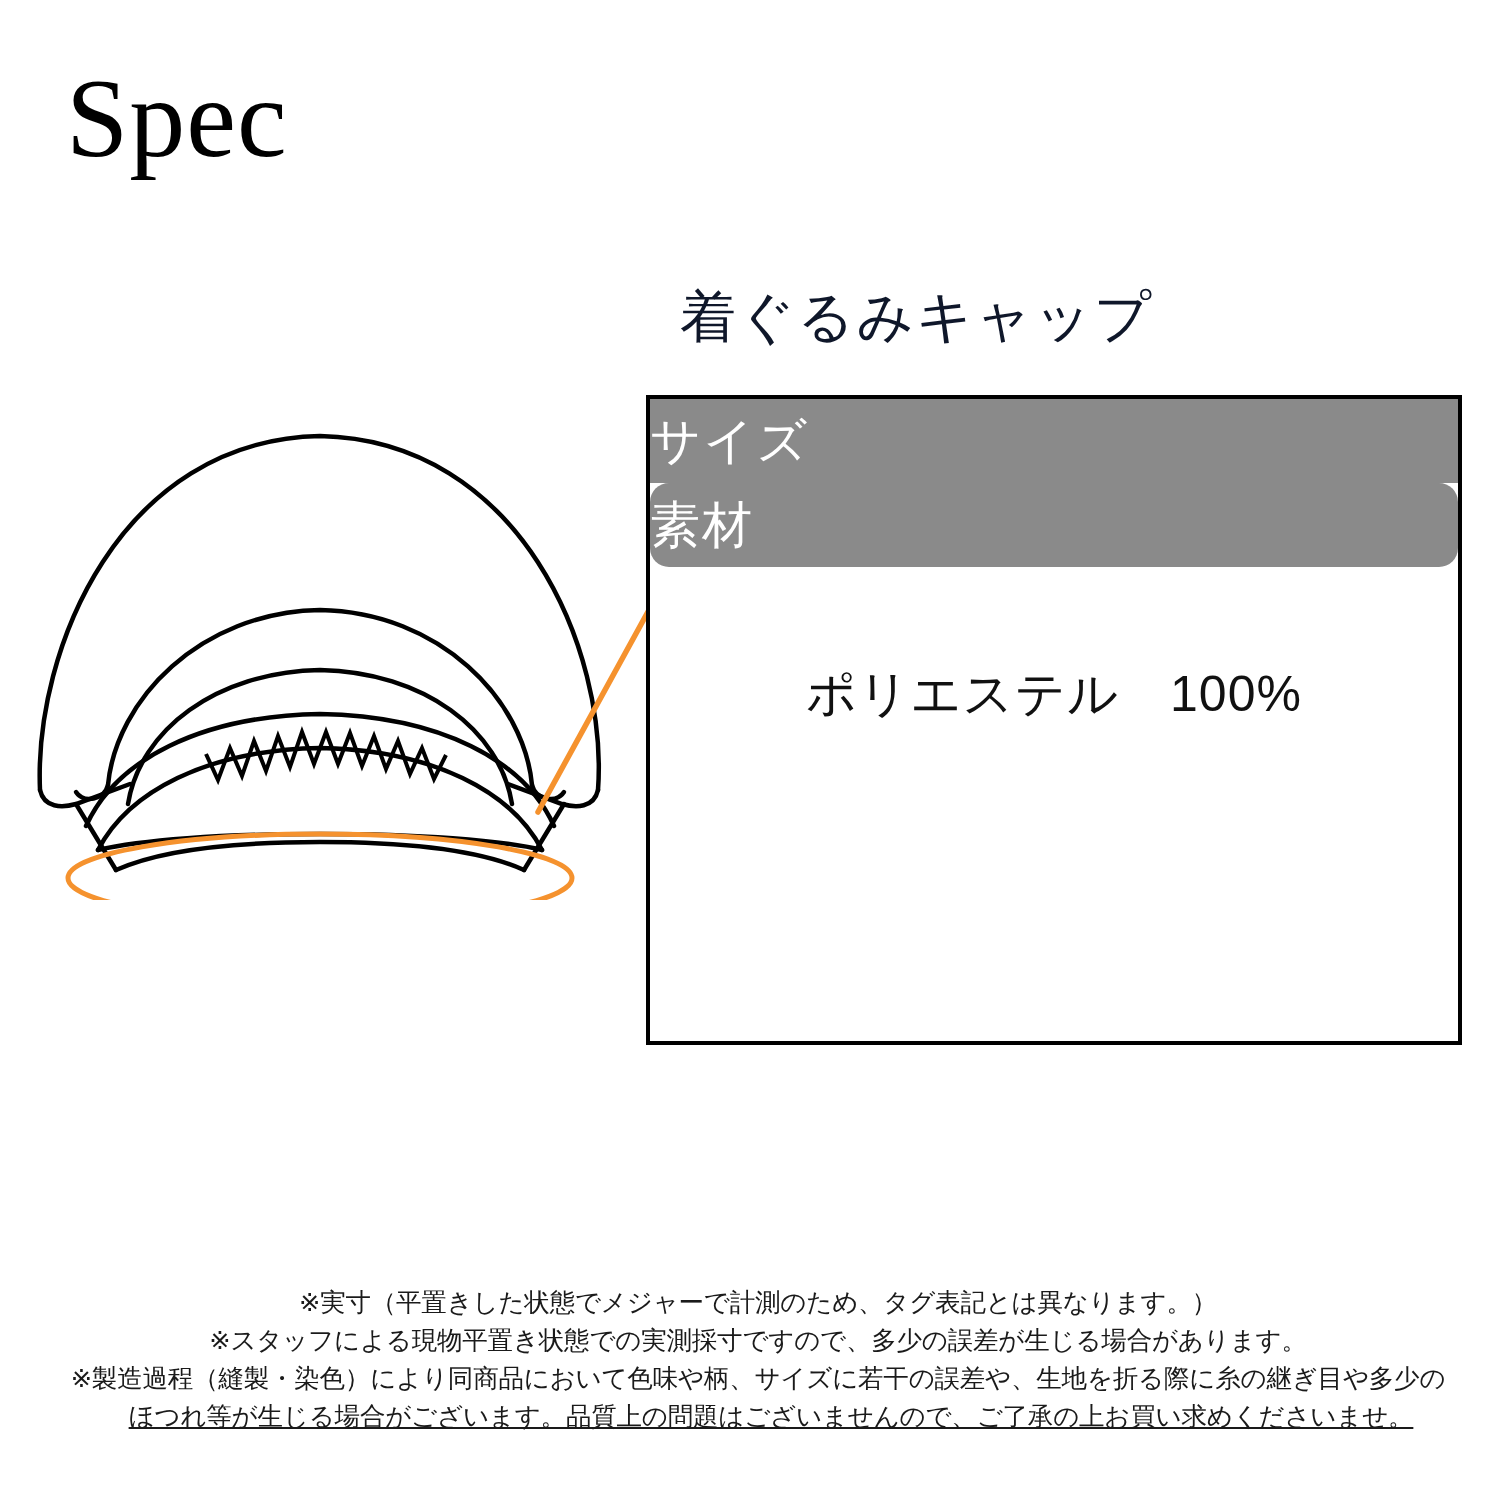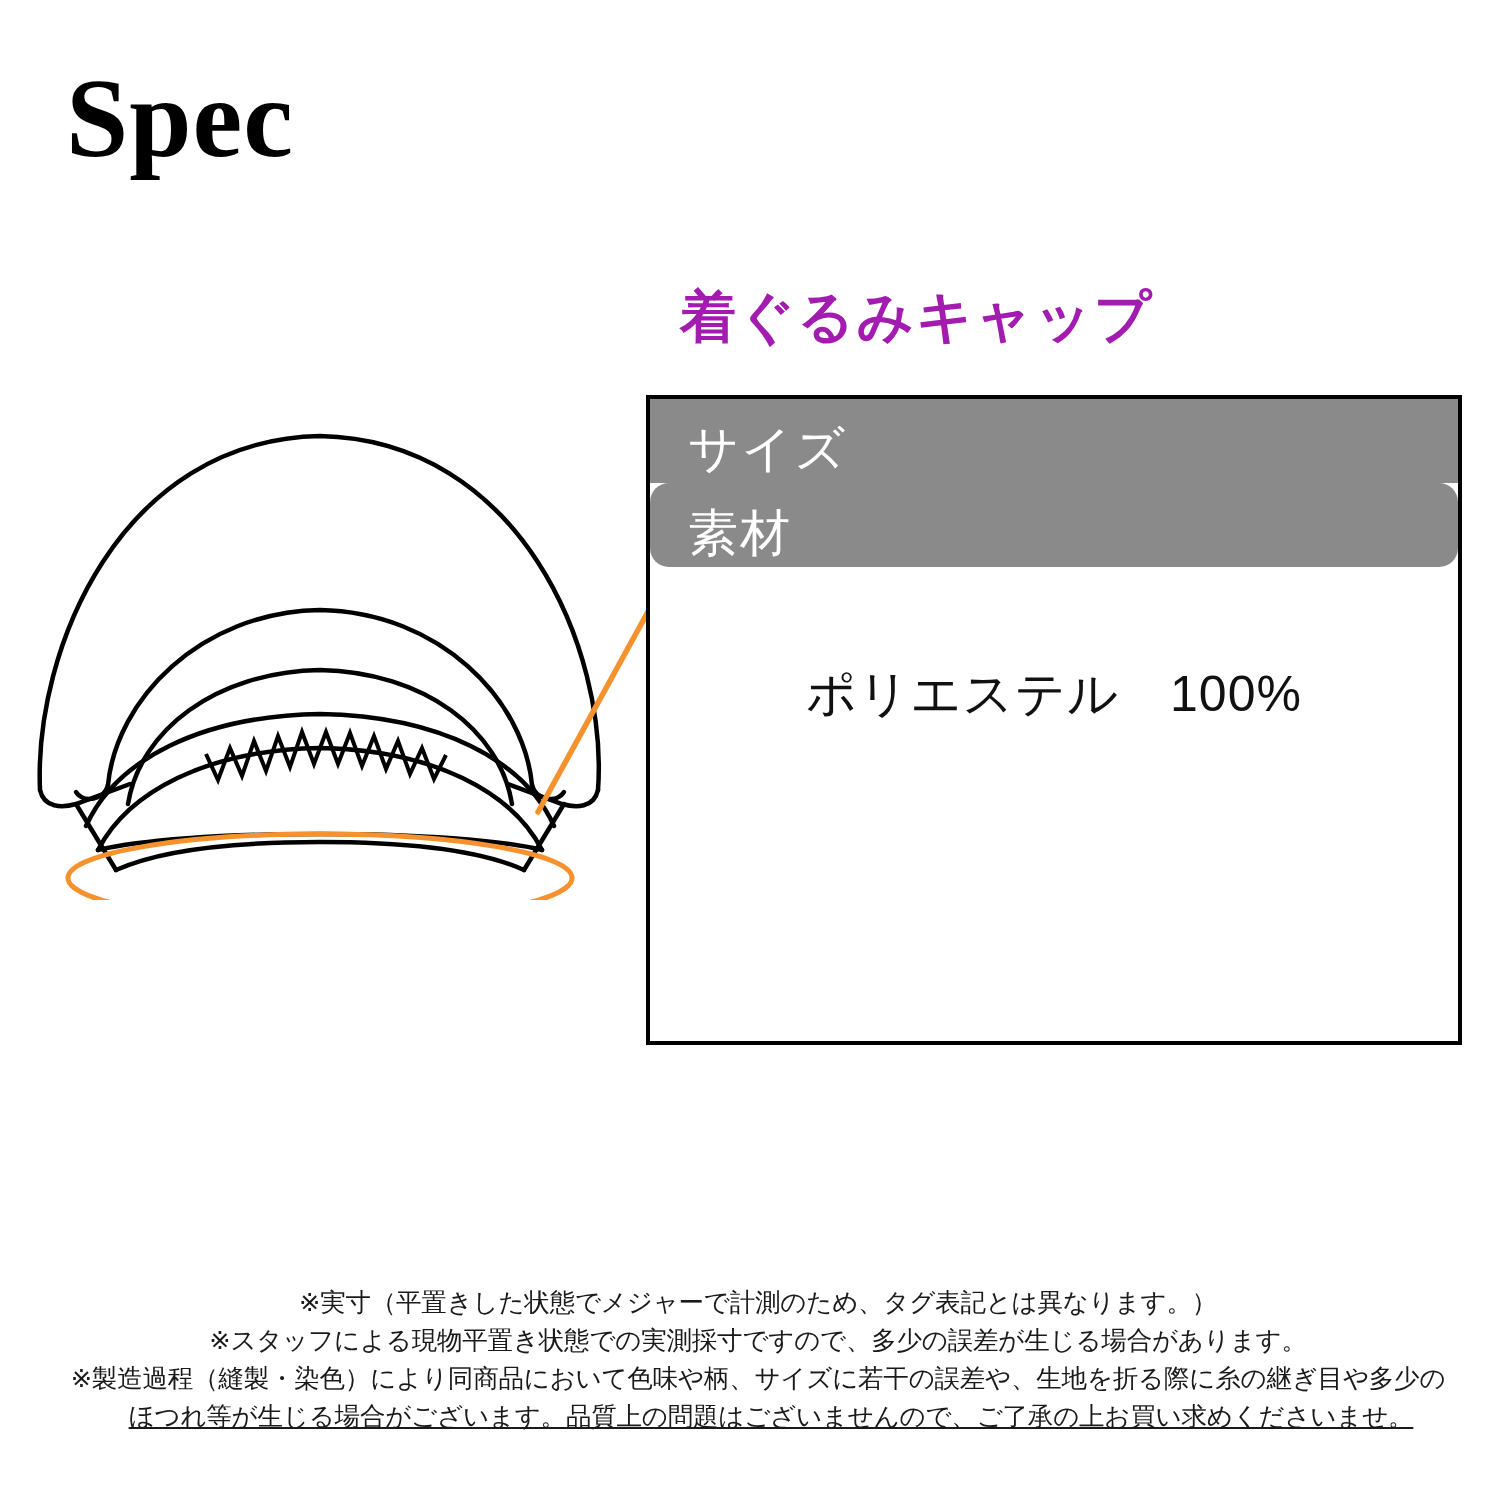--- a/index.html
+++ b/index.html
@@ -17,37 +17,37 @@
   }
 
   
   #spec-title {
     position: absolute;
     left: 66px;
     top: 62px;
     font-family: "Liberation Serif", "DejaVu Serif", serif;
     font-size: 112px;
     line-height: 1;
-    font-weight: 700;
+    font-weight: 400;
     letter-spacing: 1px;
     color: #000;
     white-space: nowrap;
   }
 
   
   #product-name {
     position: absolute;
     left: 680px;
     top: 283px;
     font-size: 56px;
     line-height: 1.2;
-    font-weight: 700;
+    font-weight: 400;
     letter-spacing: 2px;
     white-space: nowrap;
-    color: #a21caf;
+    color: #0f172a;
   }
 
   
   #cap-illustration {
     position: absolute;
     left: 20px;
     top: 400px;
     width: 640px;
     height: 500px;
   }
@@ -77,23 +77,21 @@
     box-sizing: border-box;
     width: 100%;
     display: flex;
     align-items: center;
   }
   .row-header {
     background: #8a8a8a;
     color: #ffffff;
     font-size: 50px;
     letter-spacing: 2px;
-    padding-left: 38px;
-    font-weight: 400;
-    align-items: flex-end;
+    font-weight: 400;
   }
   .row-value {
     background: #ffffff;
     color: #111111;
     justify-content: center;
     font-size: 50px;
     letter-spacing: 1px;
     font-weight: 400;
   }
   #row-size-header   { height: 84px; }

